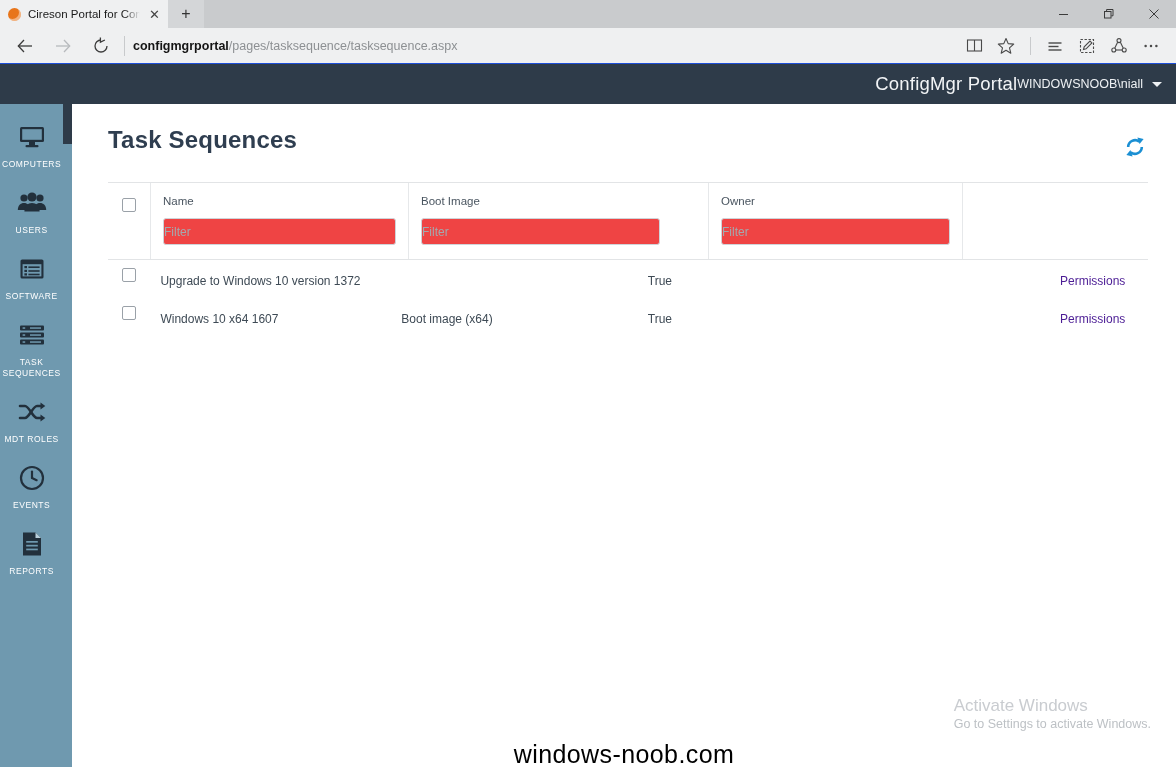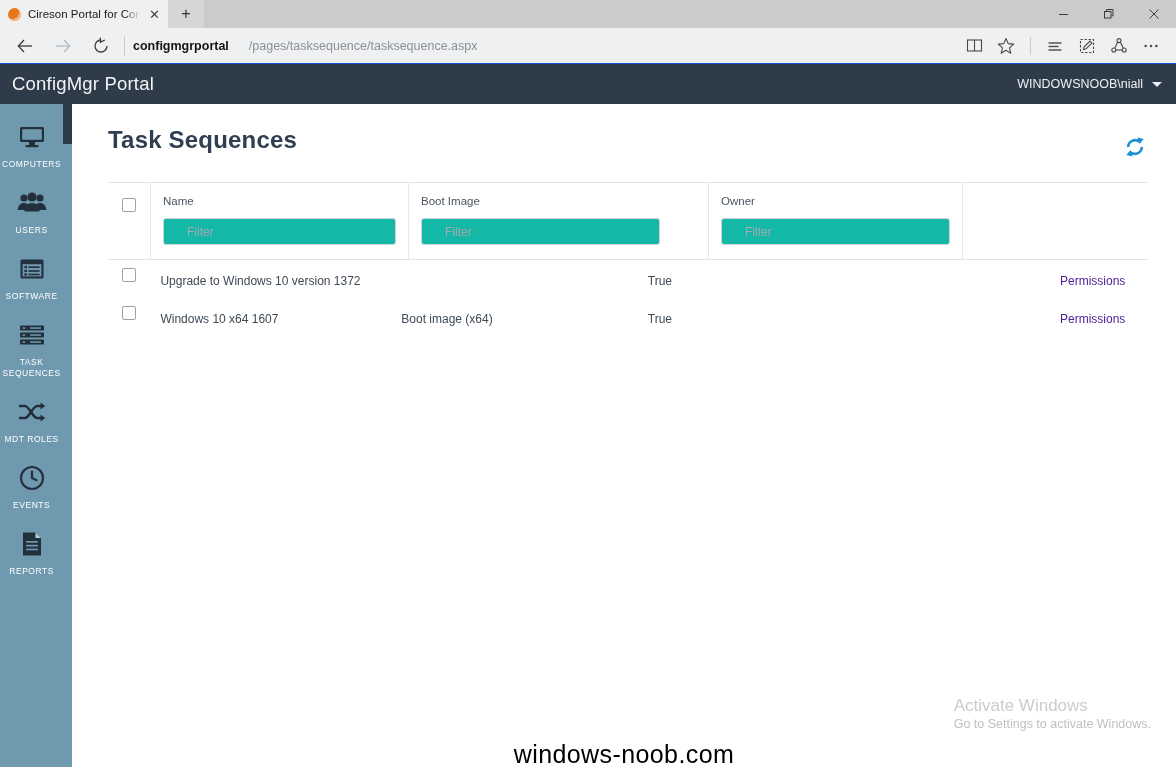--- a/index.html
+++ b/index.html
@@ -129,21 +129,20 @@
     font-size: 12.5px;
     height: 32px;
     overflow: hidden;
   }
   .url-host {
     color: #141414;
     font-weight: bold;
   }
   .url-path {
     color: #8d9093;
-    padding-left: 20px;
   }
   .toolbar-right {
     display: flex;
     align-items: center;
     gap: 2px;
   }
   .tbbtn {
     width: 30px;
     height: 30px;
     display: flex;
@@ -157,21 +156,21 @@
     background: #c8cacc;
     margin: 0 7px;
   }
 
   
   .app-header {
     height: 40px;
     background: #2e3b49;
     display: flex;
     align-items: center;
-    justify-content: space-between;
+    justify-content: flex-end;
     padding: 0 14px 0 12px;
     box-sizing: border-box;
   }
   .brand {
     font-size: 18.5px;
     color: #f2f4f6;
     letter-spacing: .2px;
   }
   .user-menu {
     display: flex;
@@ -320,25 +319,25 @@
     color: #4a5560;
     margin-bottom: 11px;
     white-space: nowrap;
   }
   .filter-input {
     width: 100%;
     box-sizing: border-box;
     height: 27px;
     border: 1px solid #cfd4d9;
     border-radius: 3px;
-    padding: 0 23px;
+    padding: 0 0;
     font-size: 12px;
     color: #333;
     font-family: "Liberation Sans", sans-serif;
-    background: #14b8a6;
+    background: #ef4444;
     outline: none;
   }
   .filter-input::placeholder {
     color: #a4a9ae;
   }
   .cbox {
     width: 14px;
     height: 14px;
     border: 1px solid #9aa1a8;
     border-radius: 2px;

